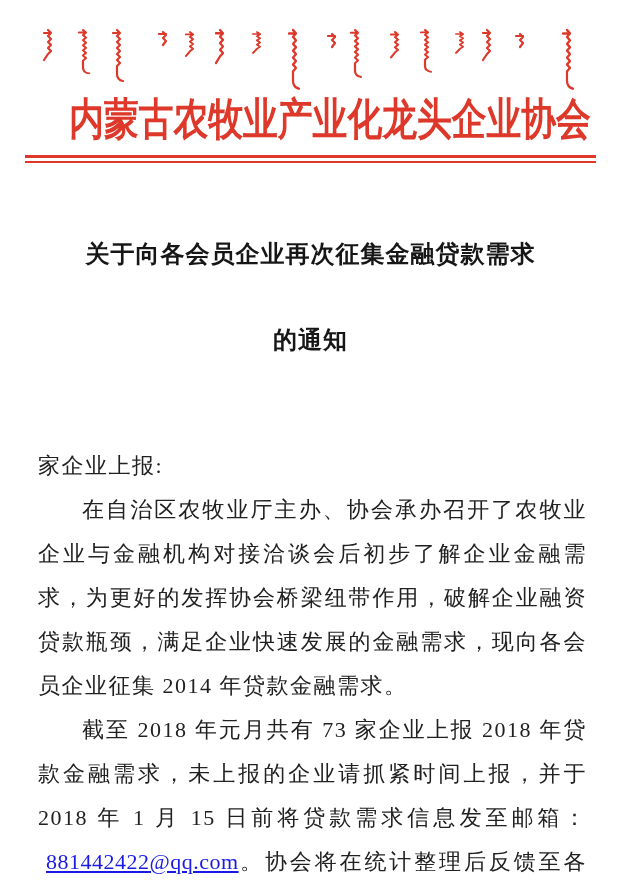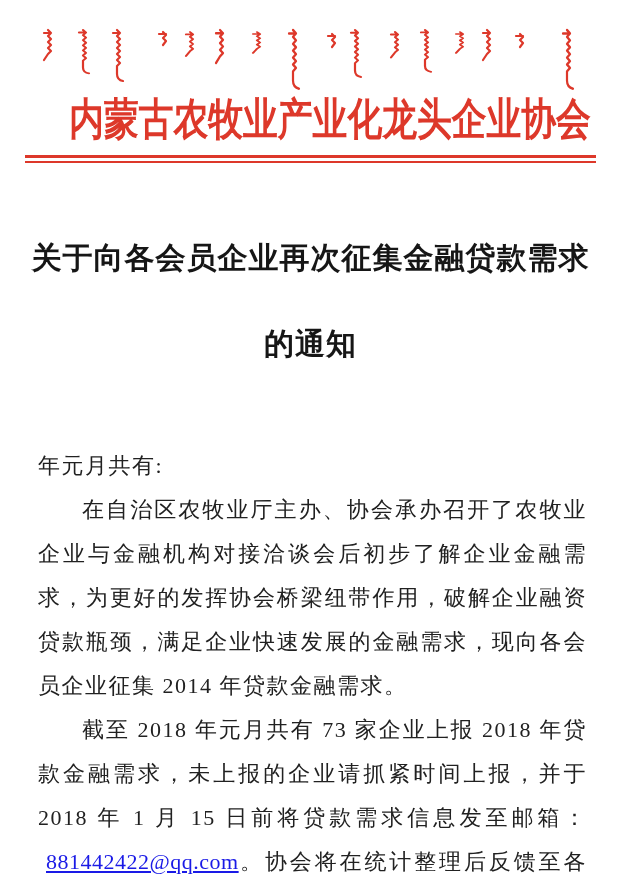--- a/index.html
+++ b/index.html
@@ -39,21 +39,21 @@
     letter-spacing:0px;
   }
   
   .rule{position:absolute;left:25px;width:571px;background:var(--accent-red);}
   .rule.thick{top:155px;height:3px;}
   .rule.thin{top:161px;height:2px;}
   
   .doc-title{
     position:absolute;left:0;width:621px;
     text-align:center;
-    font-size:30px;font-weight:bold;
+    font-size:24px;font-weight:bold;
     color:#161616;
     letter-spacing:1px;
     white-space:nowrap;
   }
   .doc-title.line1{top:238px;}
   .doc-title.line2{top:324px;}
   
   .body-text{
     position:absolute;top:444px;left:38px;right:34px;
     font-size:22px;line-height:44px;
@@ -115,18 +115,18 @@
     <span class="squeeze">内蒙古农牧业产业化龙头企业协会</span>
   </div>
 
   <div class="rule thick"></div>
   <div class="rule thin"></div>
 
   <div class="doc-title line1">关于向各会员企业再次征集金融贷款需求</div>
   <div class="doc-title line2">的通知</div>
 
   <div class="body-text">
-    <p>年元月共有:</p>
+    <p>家企业上报:</p>
     <p class="indent">在自治区农牧业厅主办、协会承办召开了农牧业企业与金融机构对接洽谈会后初步了解企业金融需求，为更好的发挥协会桥梁纽带作用，破解企业融资贷款瓶颈，满足企业快速发展的金融需求，现向各会员企业征集 2014 年贷款金融需求。</p>
     <p class="indent"><span>截至 2018 年元月共有 73 家企业上报 2018 年贷款金融需求，未上报的企业请抓紧时间上报，并于 2018 年 1 月 15 日前将贷款需求信息发至邮箱：</span><a class="email-link" href="#">881442422@qq.com</a><span>。协会将在统计整理后反馈至各有关金融机构。</span></p>
   </div>
 
 </div>
 
 </body></html>

